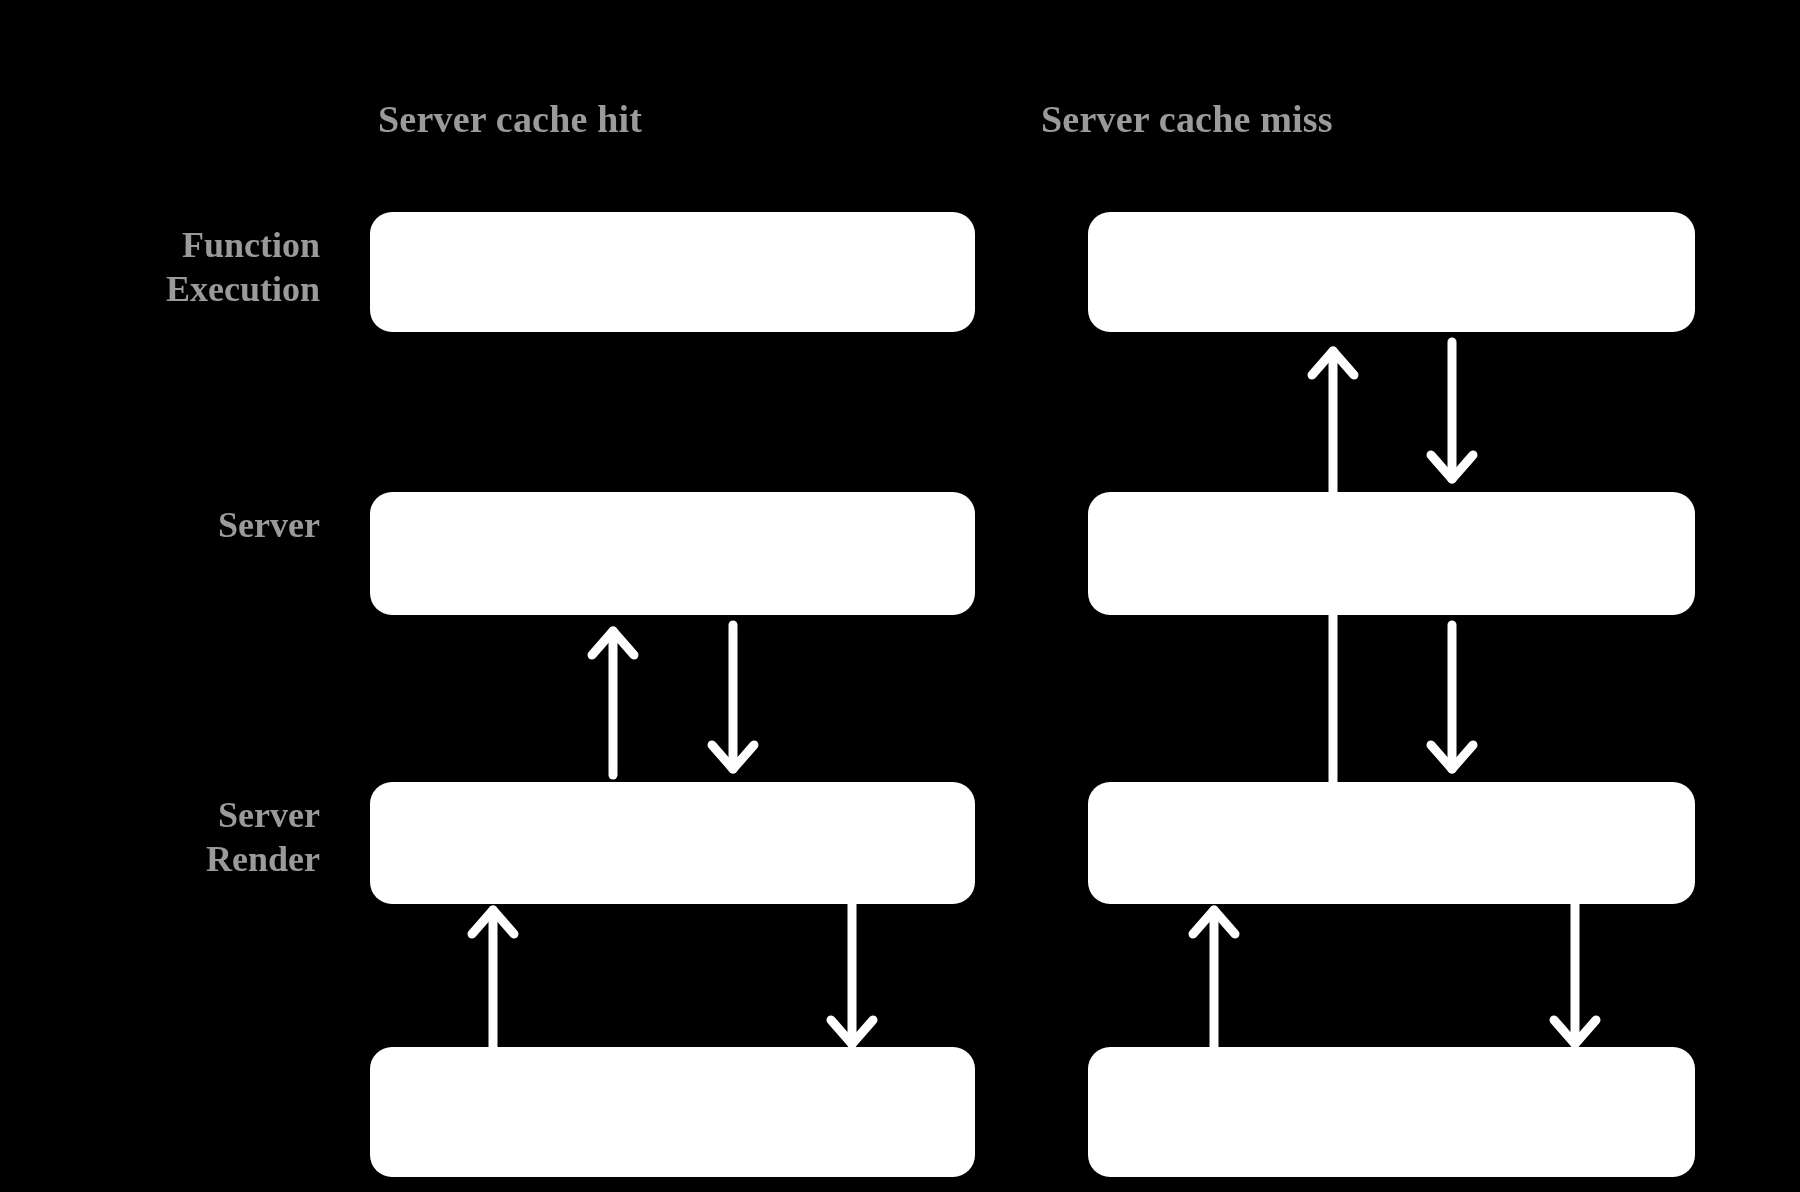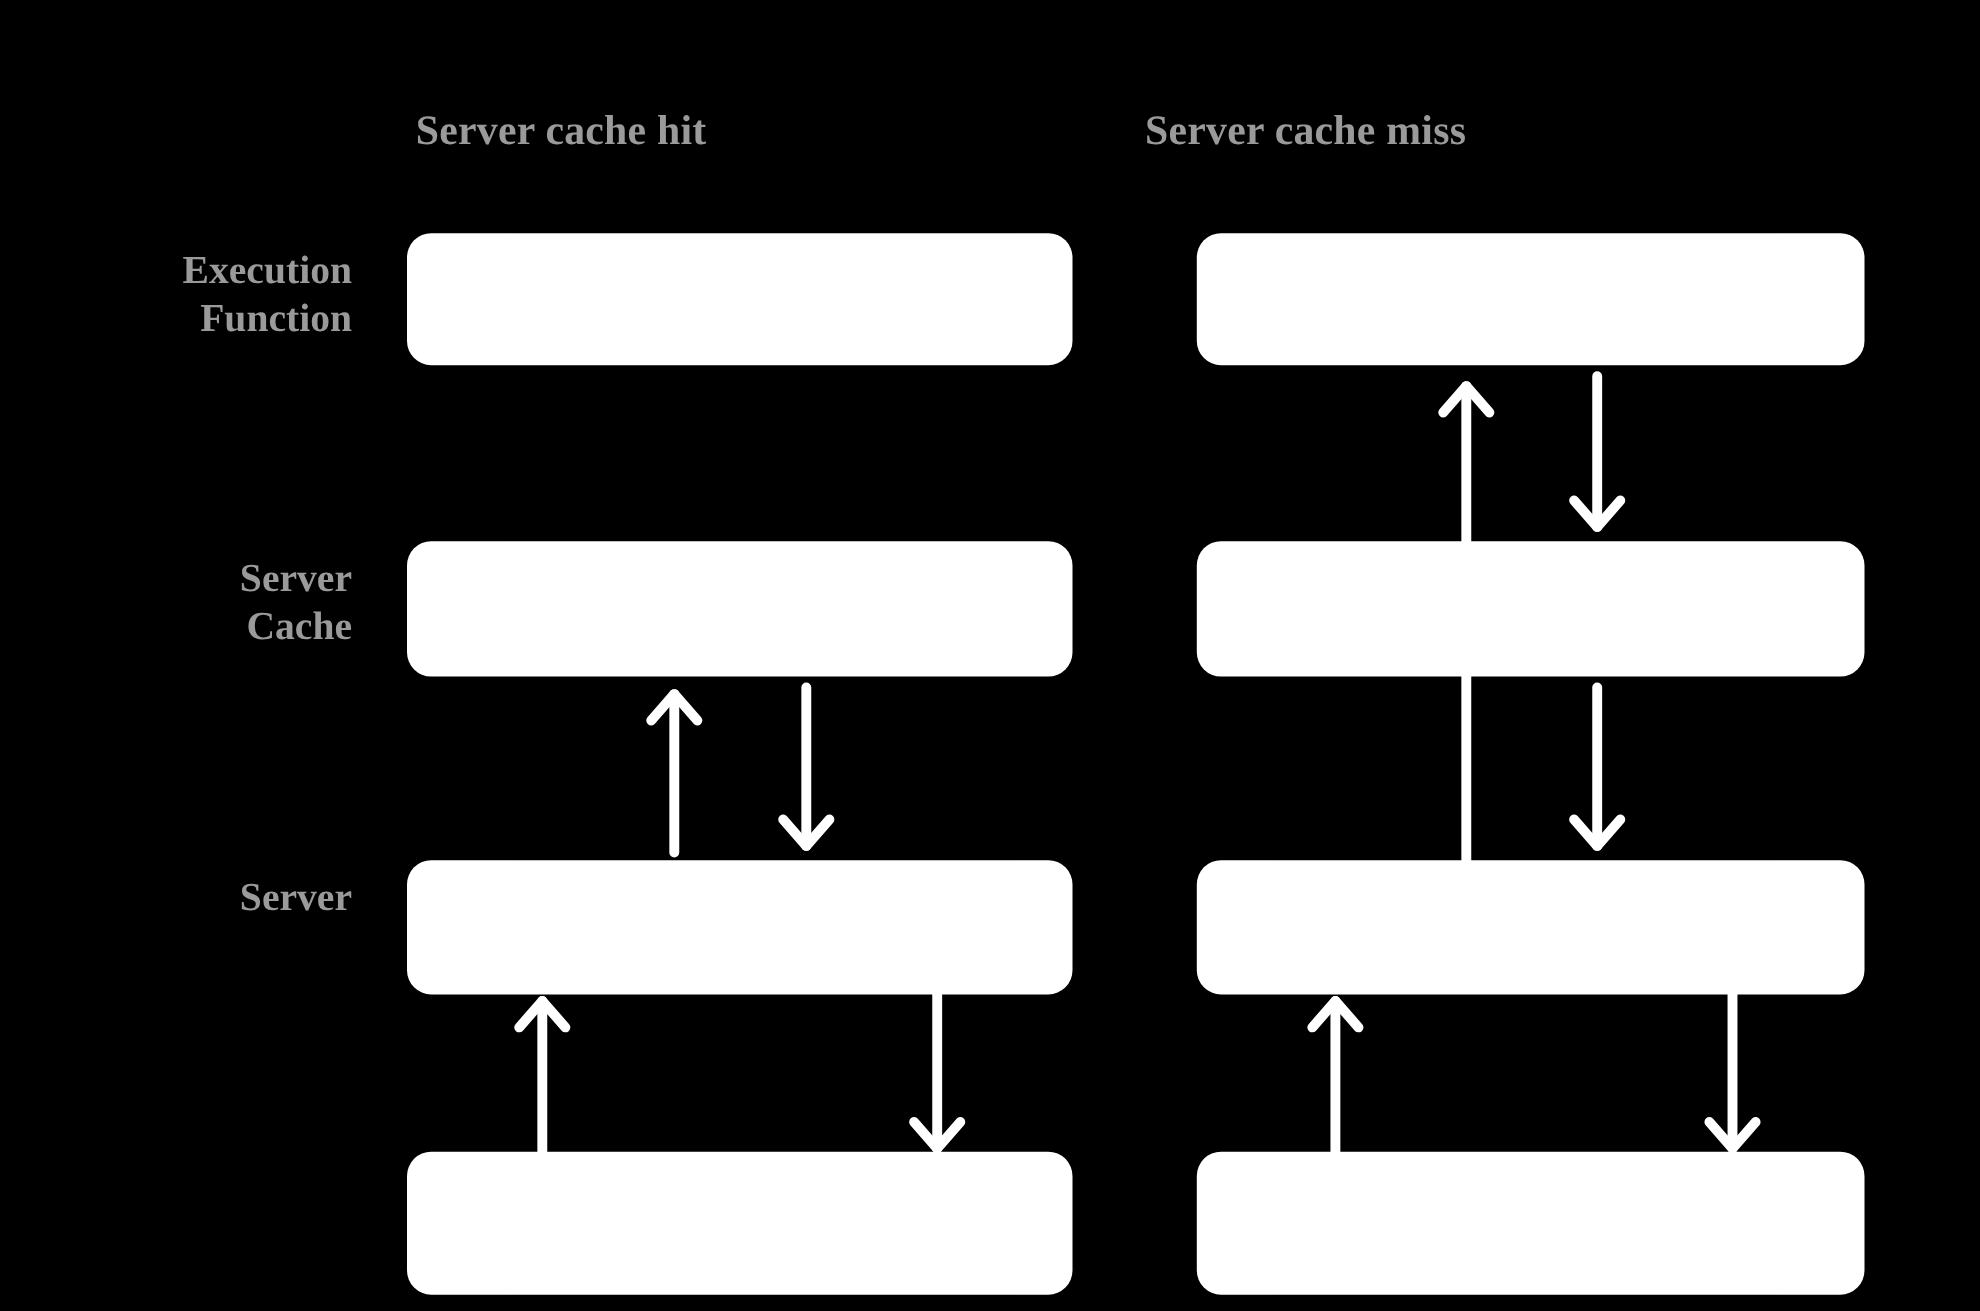--- a/index.html
+++ b/index.html
@@ -84,29 +84,29 @@
 </style>
 </head>
 <body>
 
 <div id="stage">
 
   <div class="col-header" id="col-header-0">Server cache hit</div>
   <div class="col-header" id="col-header-1">Server cache miss</div>
 
   <div class="row-label" id="row-label-0">
+    <div>Function</div>
     <div>Execution</div>
-    <div>Function</div>
   </div>
   <div class="row-label" id="row-label-1">
     <div>Server</div>
-    <div>Cache</div>
   </div>
   <div class="row-label" id="row-label-2">
     <div>Server</div>
+    <div>Render</div>
   </div>
 
   <div class="lane-box c0 r0"></div>
   <div class="lane-box c0 r1"></div>
   <div class="lane-box c0 r2"></div>
   <div class="lane-box c0 r3"></div>
 
   <div class="lane-box c1 r0"></div>
   <div class="lane-box c1 r1"></div>
   <div class="lane-box c1 r2"></div>

